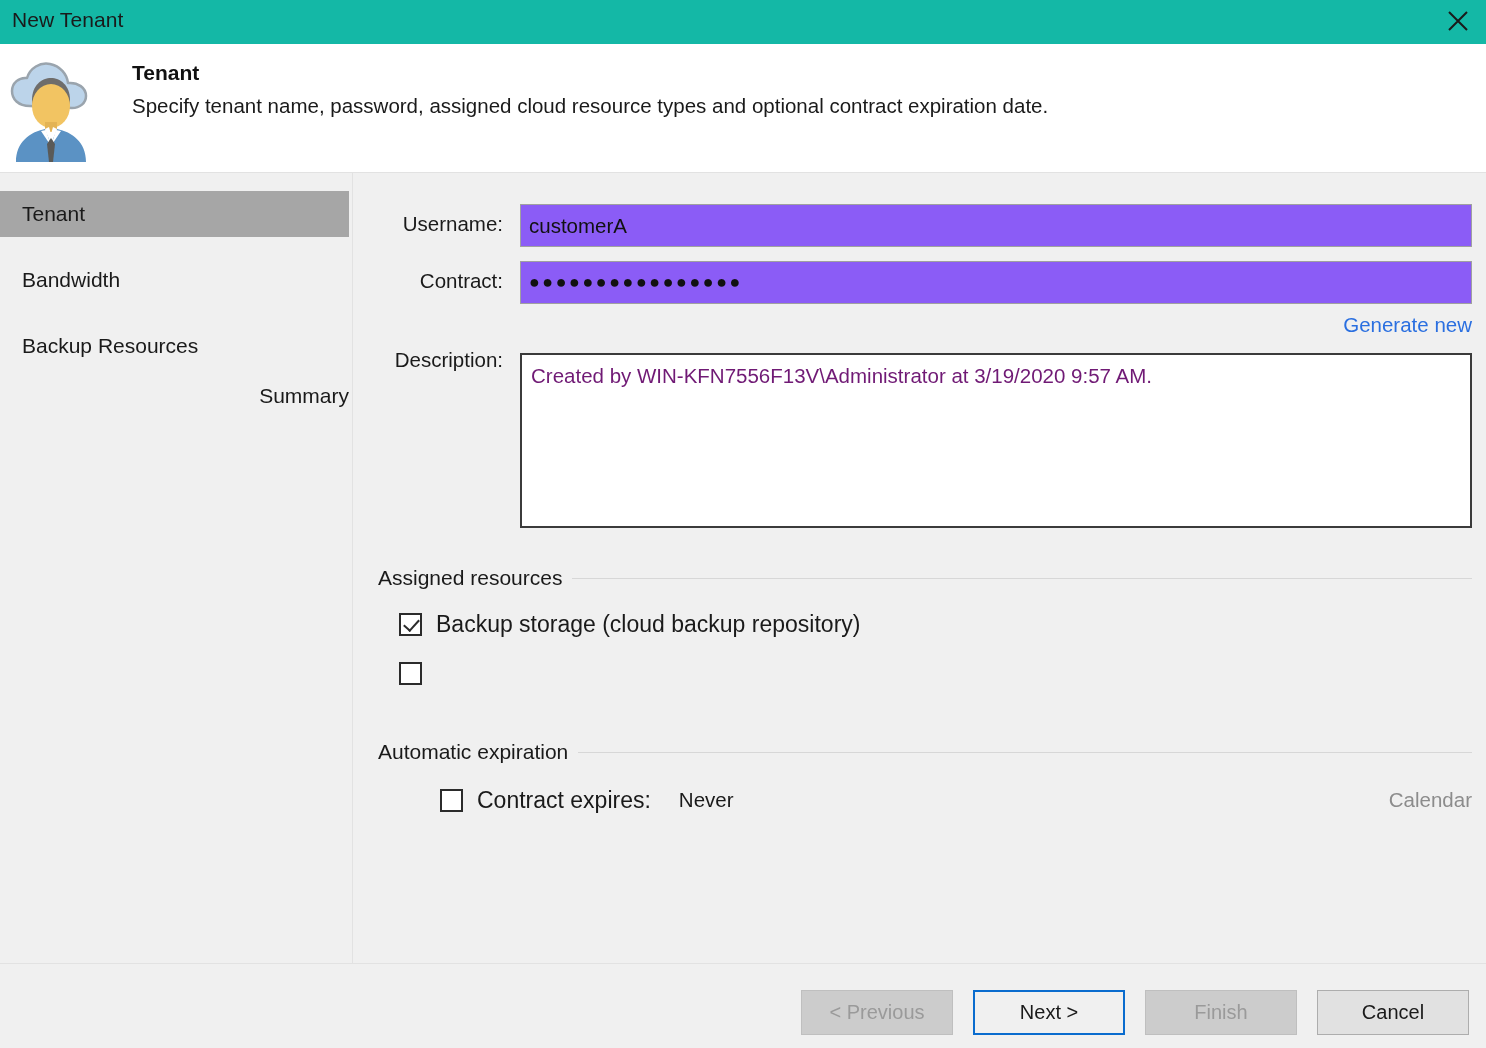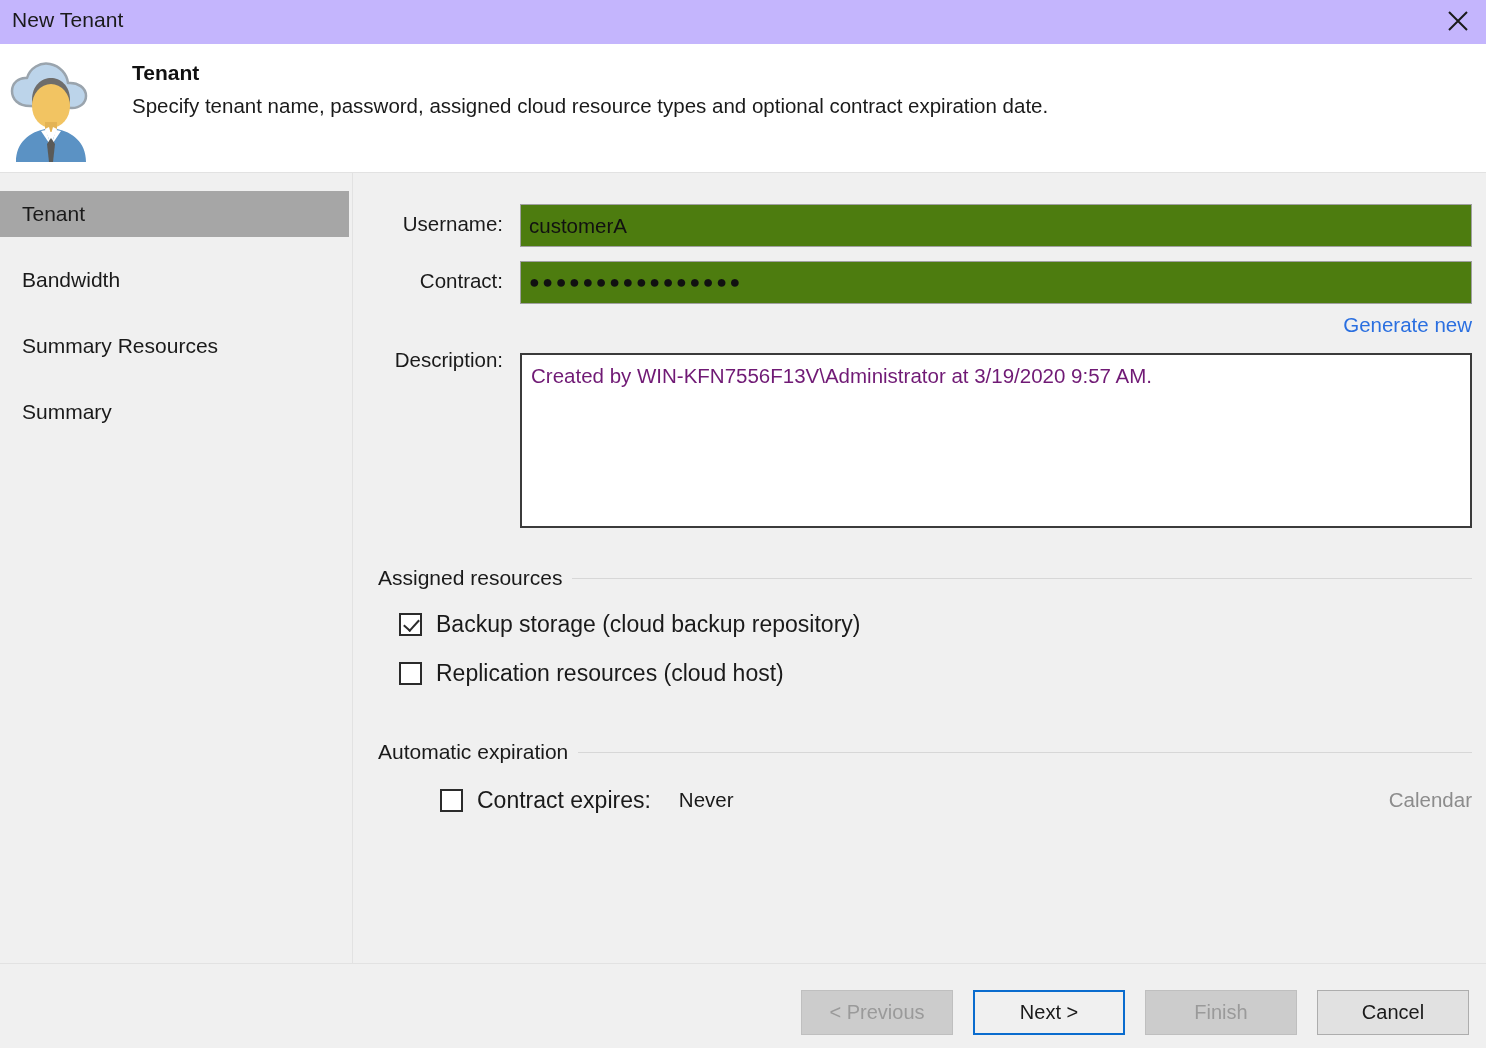--- a/index.html
+++ b/index.html
@@ -16,21 +16,21 @@
     width: 1486px;
     height: 1048px;
     background: #f0f0f0;
   }
 
   
   #titlebar {
     position: absolute;
     left: 0; top: 0;
     width: 1486px; height: 44px;
-    background: #c4b5fd;
+    background: #14b8a6;
   }
   #window-title {
     position: absolute;
     left: 12px; top: 8px;
     font-size: 21px;
     color: #1a1a1a;
     letter-spacing: 0.1px;
     white-space: nowrap;
   }
   #close-button {
@@ -121,21 +121,21 @@
   .field-label {
     position: absolute;
     font-size: 20.5px;
     color: #1a1a1a;
     text-align: right;
     white-space: nowrap;
   }
 
   .text-input {
     position: absolute;
-    background: #4d7c0f;
+    background: #8b5cf6;
     border: 1px solid #a0a0a0;
     font-family: "Liberation Sans", sans-serif;
     font-size: 20.5px;
     color: #111111;
     padding: 0 8px;
     outline: none;
   }
 
   #username-label { left: 0px; top: 39px; width: 150px; }
   #username-input {
@@ -338,23 +338,23 @@
   <div id="body-region">
 
     <div id="sidebar">
       <div class="sidebar-item selected" style="top:18px;">
         <span>Tenant</span>
       </div>
       <div class="sidebar-item" style="top:84px;">
         <span>Bandwidth</span>
       </div>
       <div class="sidebar-item" style="top:150px;">
-        <span>Summary Resources</span>
-      </div>
-      <div class="sidebar-item" style="top:216px;">
+        <span>Backup Resources</span>
+      </div>
+      <div class="sidebar-item" style="top:200px;justify-content:flex-end;">
         <span>Summary</span>
       </div>
     </div>
     <div id="sidebar-divider"></div>
 
     <div id="form-panel">
 
       <div class="field-label" id="username-label">Username:</div>
       <input class="text-input" id="username-input" type="text" value="customerA" style="">
 
@@ -371,21 +371,20 @@
         <span class="group-rule"></span>
       </div>
 
       <div class="checkbox-row" id="backup-storage-row">
         <span class="cb checked"></span>
         <span class="cb-label">Backup storage (cloud backup repository)</span>
       </div>
 
       <div class="checkbox-row" id="replication-resources-row">
         <span class="cb"></span>
-        <span class="cb-label">Replication resources (cloud host)</span>
       </div>
 
       <div class="group-header" id="automatic-expiration-group">
         <span class="group-title">Automatic expiration</span>
         <span class="group-rule"></span>
       </div>
 
       <div class="checkbox-row" id="contract-expires-row">
         <span class="cb"></span>
         <span class="cb-label">Contract expires:</span>

